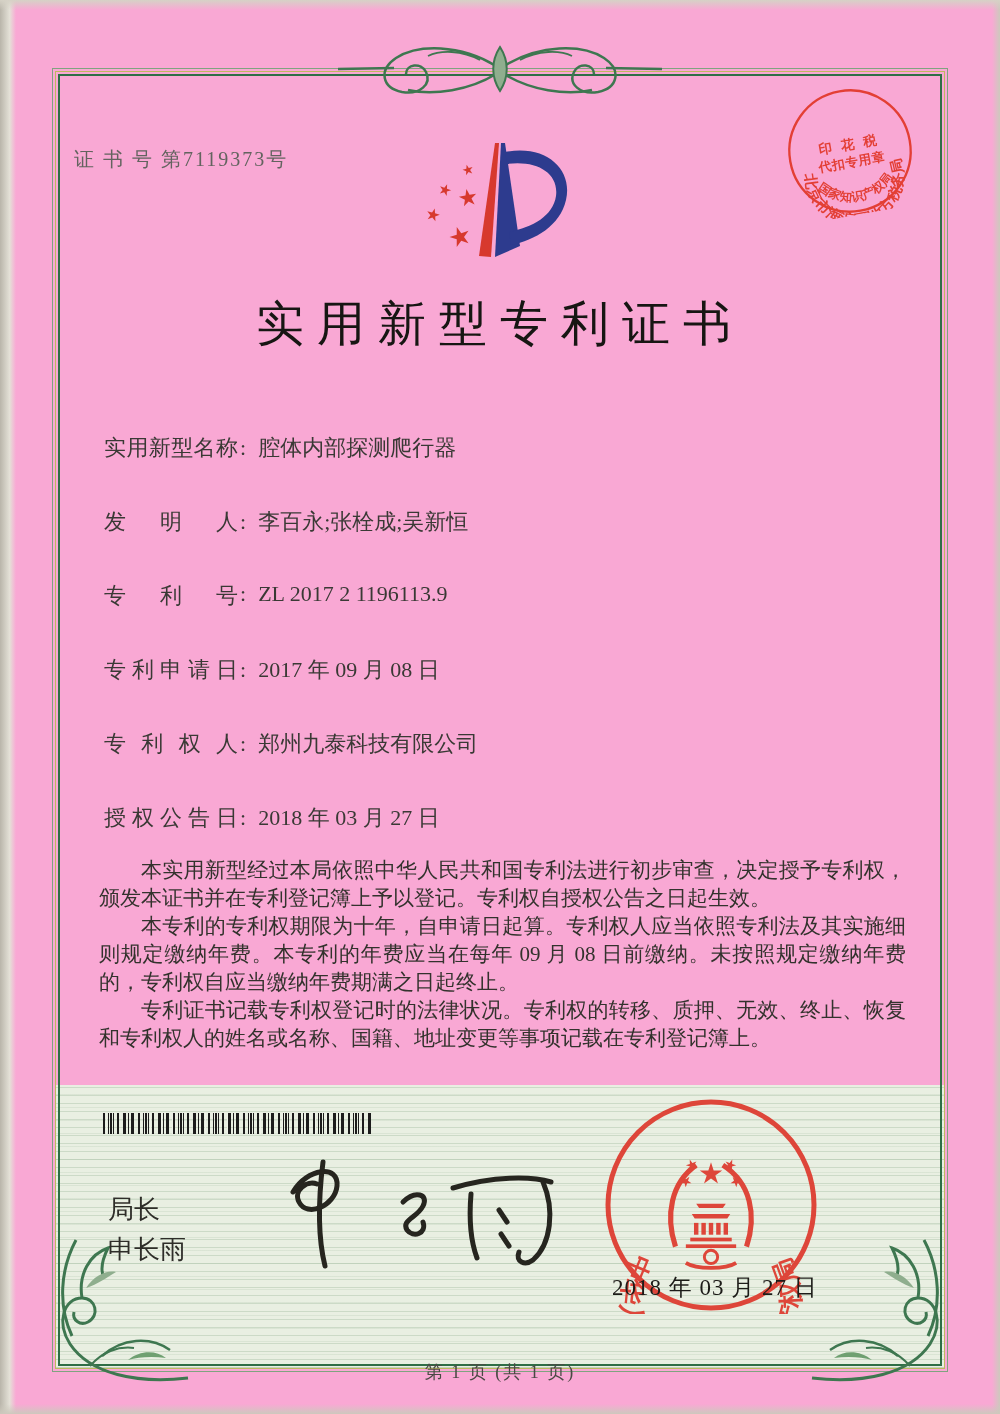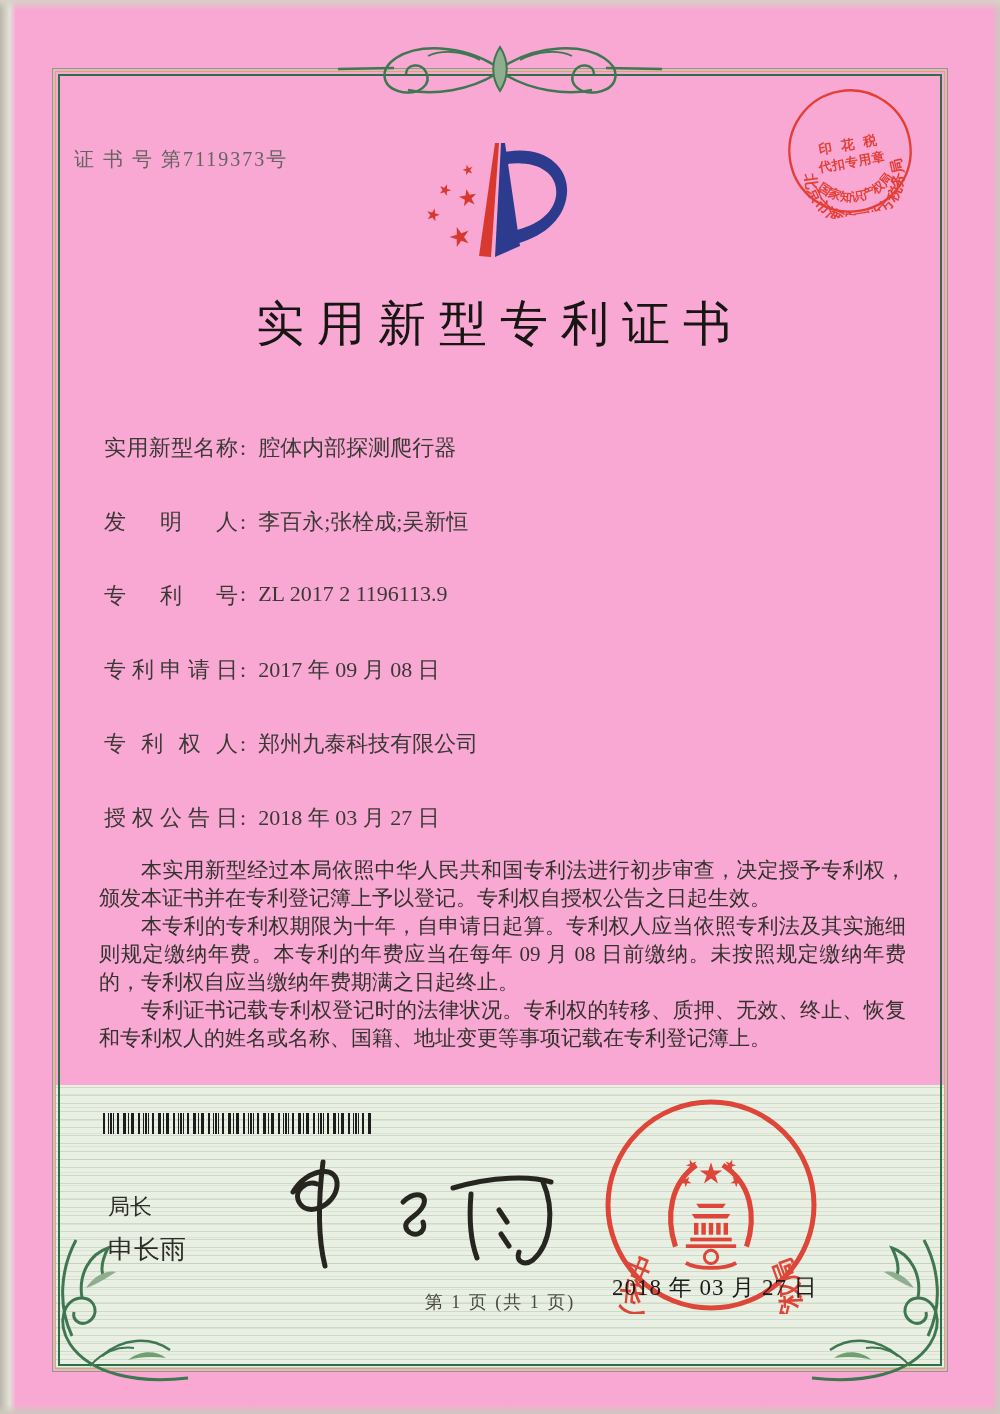--- a/index.html
+++ b/index.html
@@ -48,33 +48,33 @@
   .paras{position:absolute;left:99px;right:94px;top:856px;
     font-size:21px;line-height:28px;color:#33322d;text-align:justify;}
   .paras p{margin:0;text-indent:2em;}
 
   .barcode{position:absolute;left:103px;top:1113px;width:268px;height:21px;
     background-image:
       repeating-linear-gradient(90deg,#1c1c1c 0 2px,rgba(0,0,0,0) 2px 7px),
       repeating-linear-gradient(90deg,#1c1c1c 0 1px,rgba(0,0,0,0) 1px 5px),
       repeating-linear-gradient(90deg,rgba(0,0,0,0) 0 3px,#eef2e8 3px 4px,rgba(0,0,0,0) 4px 11px);}
 
-  .director-title{position:absolute;left:108px;top:1192px;font-size:22px;
+  .director-title{position:absolute;left:108px;top:1192px;font-size:26px;
     font-family:"Liberation Sans","DejaVu Sans",sans-serif;color:#2e2d29;}
   .director-name{position:absolute;left:108px;top:1232px;font-size:26px;
     font-family:Liberation Sans, sans-serif;color:#2e2d29;}
 
   .signature{position:absolute;left:255px;top:1152px;}
 
   .seal{position:absolute;left:602px;top:1096px;opacity:.92;}
   .tax-stamp{position:absolute;left:786px;top:87px;transform:rotate(-10deg);opacity:.95;}
   .seal-date{position:absolute;left:612px;top:1272px;font-size:23px;
     letter-spacing:1px;color:#1c1b18;z-index:5;}
 
-  .footer{position:absolute;left:52px;right:52px;top:1290px;text-align:center;
+  .footer{position:absolute;left:52px;right:52px;top:1360px;text-align:center;
     font-size:18px;color:#4a4944;letter-spacing:2px;}
 
   .logo{position:absolute;left:425px;top:128px;}
 </style>
 </head>
 <body>
 
 <div class="page">
 
   <div class="band"></div>

